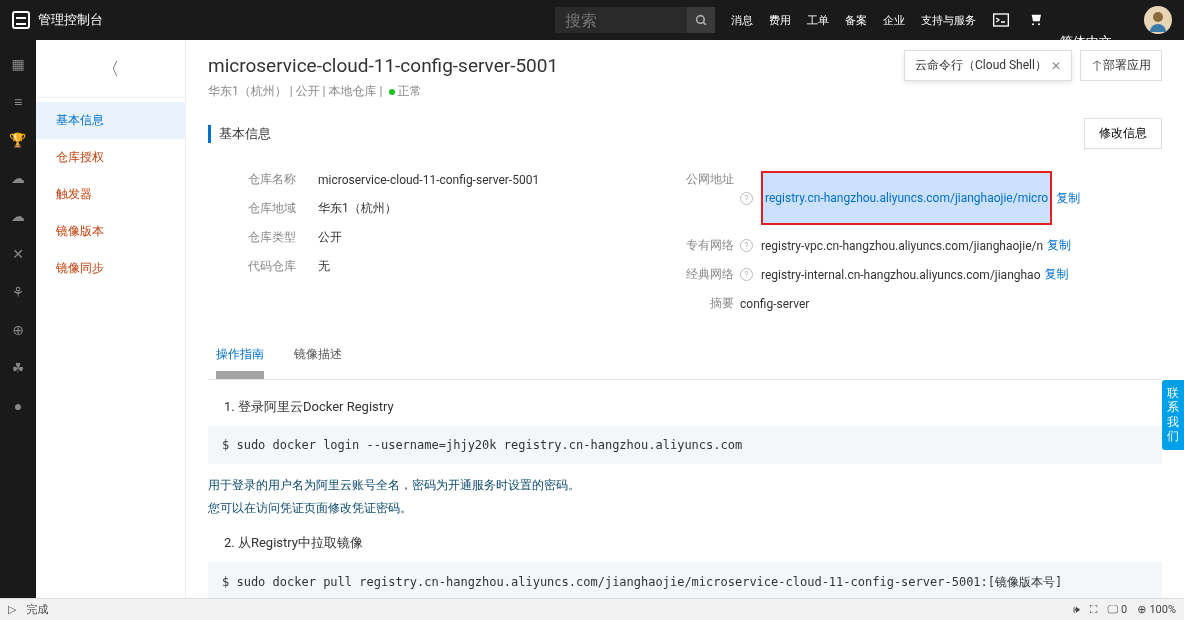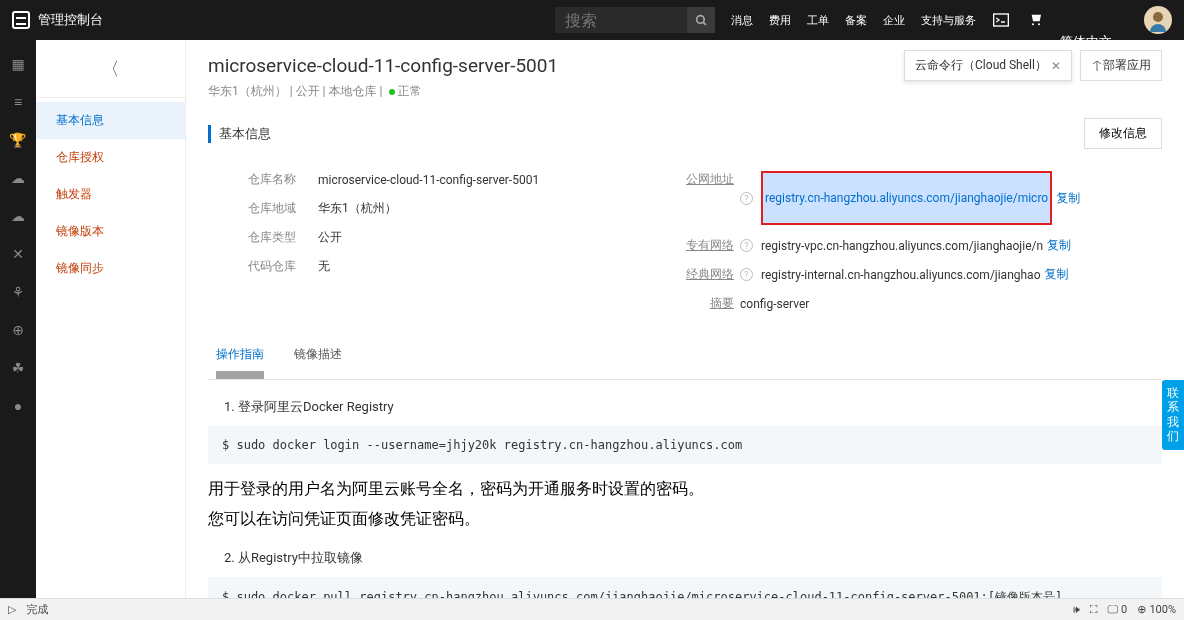--- a/index.html
+++ b/index.html
@@ -37,27 +37,27 @@
     .btn-secondary { border:1px solid #ddd; background:#fff; padding:6px 14px; font-size:12px; cursor:pointer; }
     .info-grid { display:flex; gap:2px; margin-bottom:20px; margin-left:40px; }
     .info-col { flex:1; }
     .info-row { display:flex; padding:6px 0; font-size:12px; }
     .info-row .label { width:70px; color:#888; }
     .info-row .value { flex:1; color:#333; display:flex; align-items:center; gap:4px; }
     .info-row .value .help { display:inline-block; width:13px; height:13px; border:1px solid #bbb; border-radius:50%; font-size:9px; text-align:center; line-height:12px; color:#bbb; margin-right:4px; }
     .info-row .value .url { color:#0070cc; }
     .info-row .value .url.highlight { border:2px solid #e02020; padding:18px 2px; background:#cce0ff; }
     .info-row .value .copy { color:#0070cc; cursor:pointer; }
-    .info-row .label-r { width:70px; color:#888; text-align:right; padding-right:6px;text-decoration:underline;}
+    .info-row .label-r { width:70px; color:#888; text-align:right; padding-right:6px;}
     .tabs { border-bottom:1px solid #e5e5e5; display:flex; gap:30px; margin-bottom:18px; padding-left:8px;}
     .tabs .tab { padding:8px 0; font-size:12px; color:#555; cursor:pointer; }
     .tabs .tab.active { color:#0070cc; border-bottom:8px solid #a3a3a3; }
     .guide h3 { font-size:13px; font-weight:400; margin:14px 16px 10px; }
     .guide pre { background:#f3f7f9; padding:12px 14px; font-family:Consolas,Monaco,monospace; font-size:12px; color:#333; white-space:pre-wrap; margin-bottom:10px; }
-    .guide p { font-size:16px; color:#000000; line-height:1.9; }
+    .guide p { font-size:12px; color:#0c4a6e; line-height:1.9; }
     .cloud-shell { position:absolute; top:10px; right:22px; display:flex; align-items:center; gap:8px;}
     .cloud-shell .popup { background:#fff; border:1px solid #ddd; padding:6px 10px; font-size:12px; display:flex; gap:4px; align-items:center; box-shadow:0 2px 4px rgba(0,0,0,.1);}
     .cloud-shell .close-x { cursor:pointer; color:#888;}
     .cloud-shell .deploy-btn { border:1px solid #ddd; padding:6px 10px; display:flex; align-items:center; cursor:pointer; background:#fff;}
     .contact-tab { position:fixed; right:0; top:380px; width:22px; background:#00a0e9; color:#fff; font-size:12px; padding:6px 4px; text-align:center; border-radius:3px 0 0 3px; line-height:1.2; }
     .statusbar { height:22px; background:#f2f2f2; border-top:1px solid #ddd; display:flex; align-items:center; font-size:11px; color:#444; padding:0 8px; gap:10px;}
     .statusbar .spacer { flex:1; }
     .statusbar .sb-item { display:flex; align-items:center; gap:3px; }
     svg { display:block; }
   </style>

